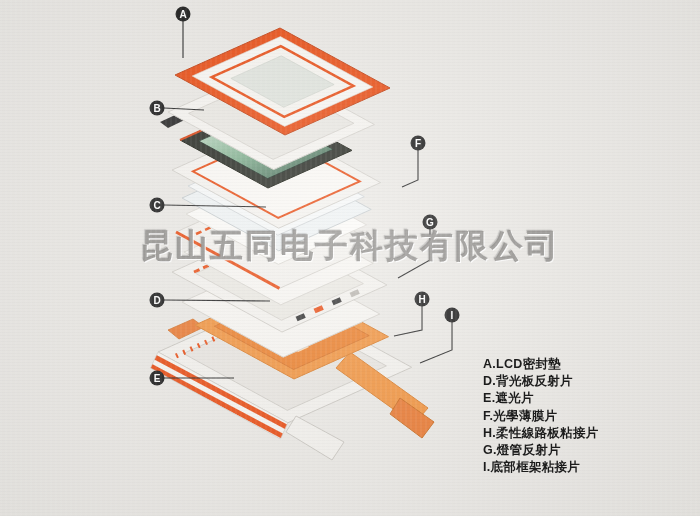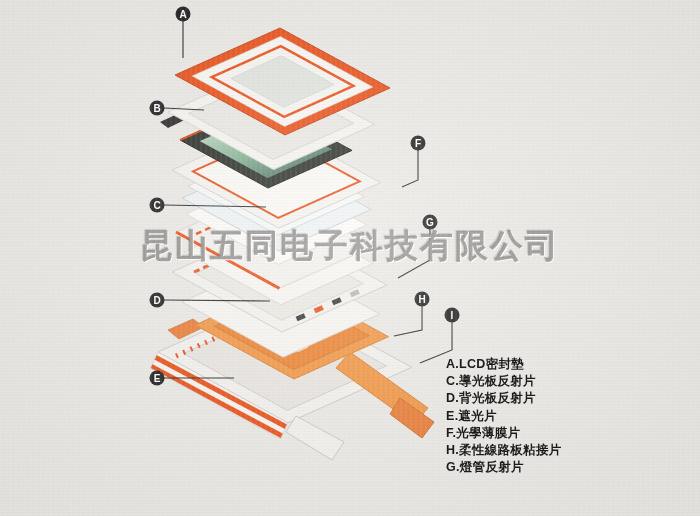--- a/index.html
+++ b/index.html
@@ -40,21 +40,21 @@
   .legend {
     position: absolute;
     left: 446px; top: 356px;
     z-index: 6;
     font-size: 12.5px;
     font-weight: 700;
     color: #1c1c1c;
     line-height: 17.2px;
     letter-spacing: 0.3px;
   }
-  .legend-row { white-space: nowrap; }
+  .legend-row { white-space: nowrap; margin-left: 37px; }
   .marker-letter {
     font-family: "Liberation Sans", sans-serif;
     font-weight: 700;
     font-size: 10px;
     fill: #ffffff;
   }
 </style>
 </head>
 <body>
 
@@ -197,21 +197,21 @@
         <circle cx="452" cy="315" r="7.5" fill="#161616"></circle>
         <text x="452" y="318.7" text-anchor="middle" class="marker-letter">I</text>
       </g>
     </g>
   </svg>
 
   <div class="watermark">昆山五同电子科技有限公司</div>
 
   <div class="legend">
     <div class="legend-row">A.LCD密封墊</div>
-    <div class="legend-row">C.導光板反射片</div>
     <div class="legend-row">D.背光板反射片</div>
     <div class="legend-row">E.遮光片</div>
     <div class="legend-row">F.光學薄膜片</div>
     <div class="legend-row">H.柔性線路板粘接片</div>
     <div class="legend-row">G.燈管反射片</div>
+    <div class="legend-row">I.底部框架粘接片</div>
   </div>
 
 </div>
 
 </body></html>

